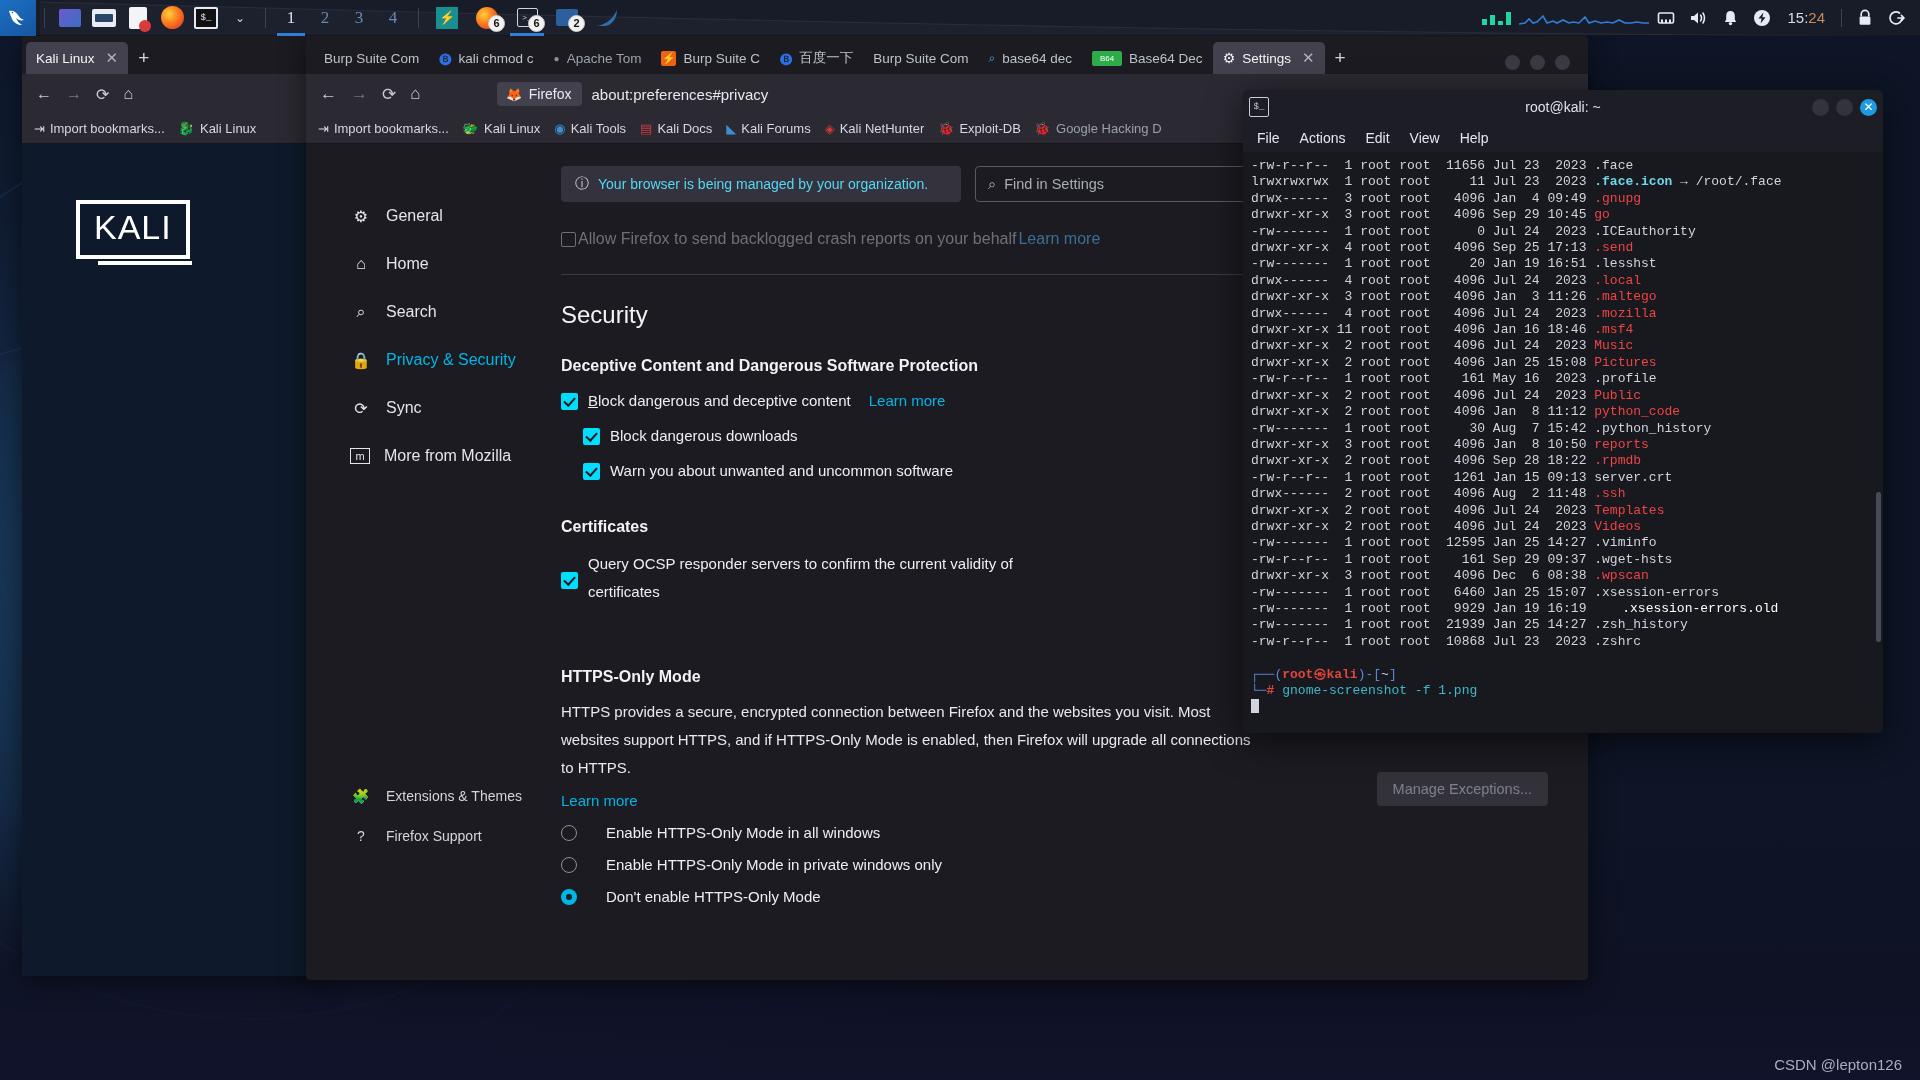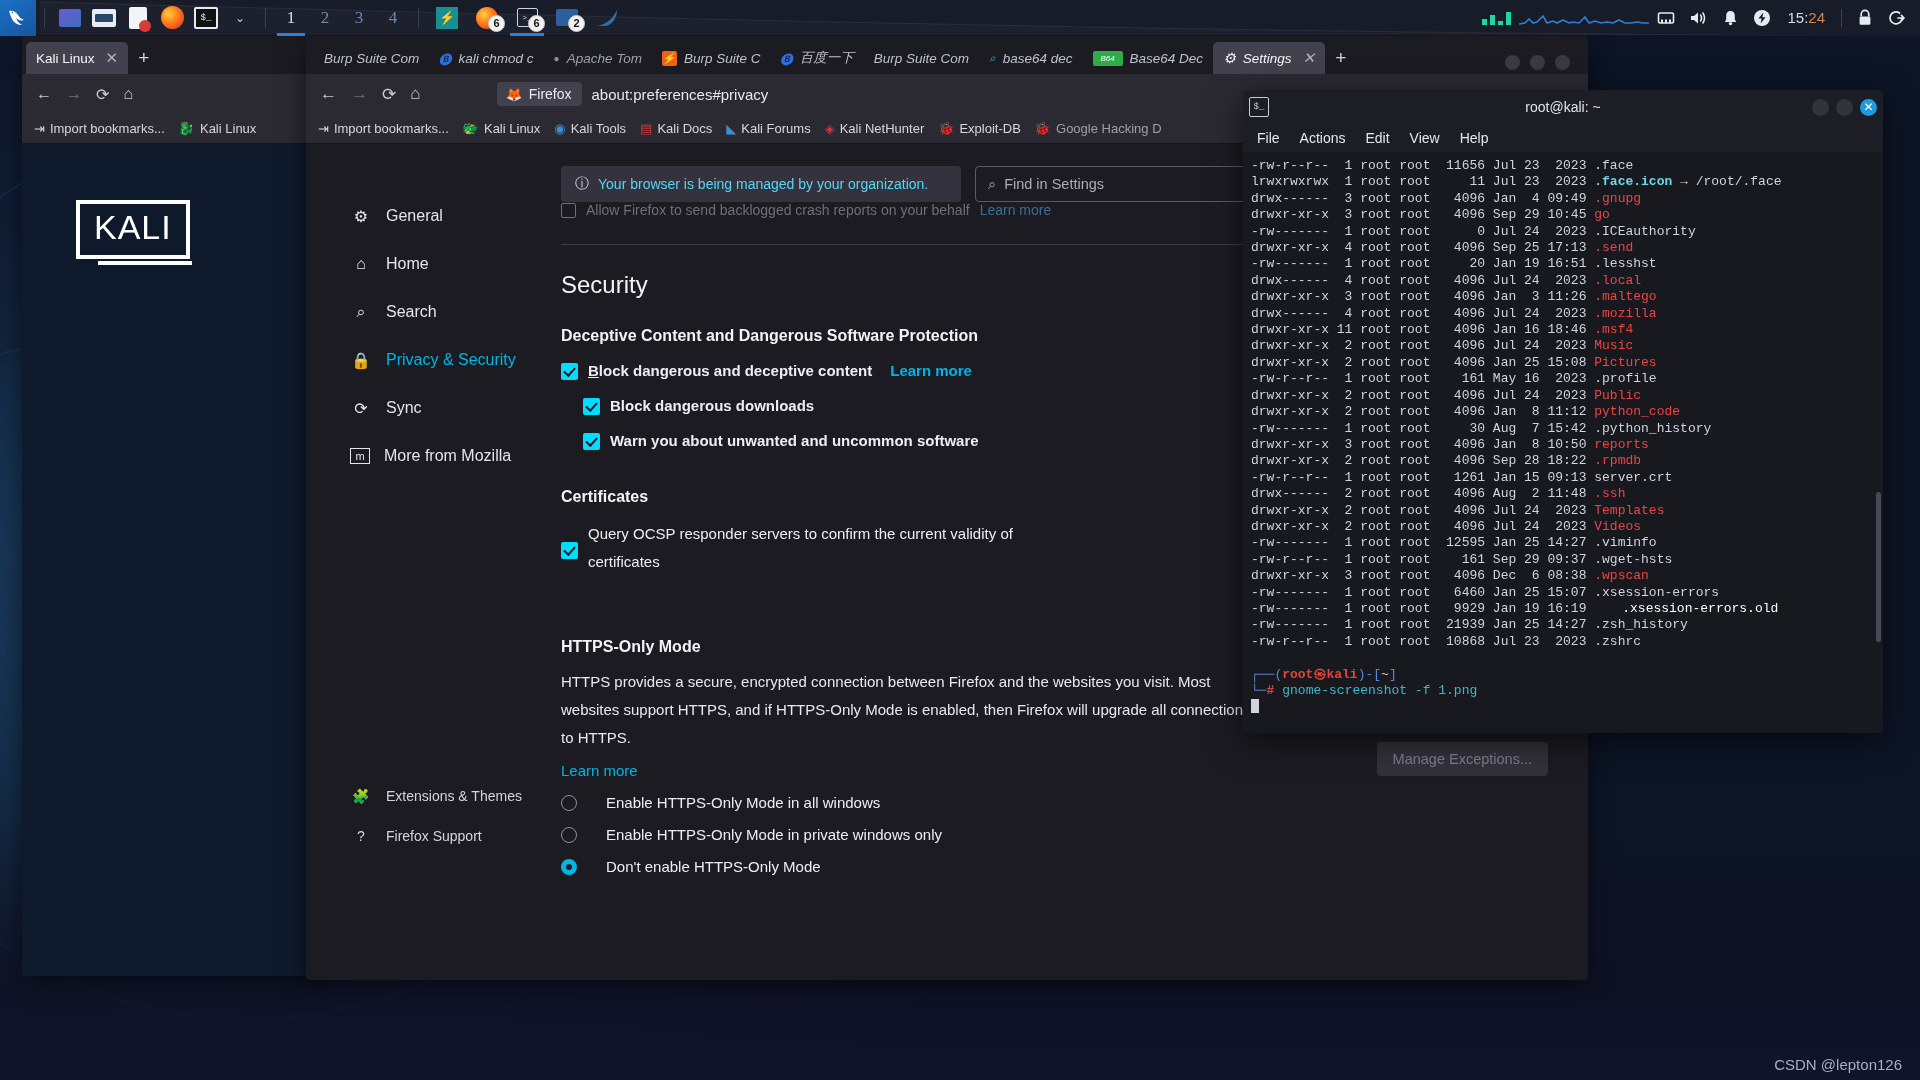--- a/index.html
+++ b/index.html
@@ -175,21 +175,21 @@
     content: ""; position: absolute; left: 18px; right: -6px; bottom: -10px;
     height: 4px; background: #fff;
   }
 
   
   .win-ff {
     left: 306px; top: 36px; width: 1282px; height: 944px;
     border-radius: 5px; background: #2b2a33;
     display: flex; flex-direction: column;
   }
-  .win-ff .ff-tabstrip { background: #1c1b22; padding-left: 8px; font-style: italic; }
+  .win-ff .ff-tabstrip { background: #1c1b22; padding-left: 8px; }
   .winbtns { display: flex; align-items: center; gap: 10px; margin-left: auto; padding: 0 14px 4px 0; }
   .winbtn { width: 15px; height: 15px; border-radius: 50%; background: #3b3a44; }
 
   .ff-main { flex: 1; display: flex; background: #1c1b22; overflow: hidden; }
   .ff-sidebar { width: 255px; padding-top: 48px; flex-shrink: 0; }
   .side-item {
     display: flex; align-items: center; gap: 14px;
     height: 48px; padding-left: 44px;
     font-size: 16px; color: #e3e5ea;
   }
@@ -205,31 +205,31 @@
     padding: 9px 14px; display: flex; align-items: center; gap: 9px;
     font-size: 14px; color: #56d7f5; width: 400px;
   }
   .find-box {
     flex: 1; max-width: 410px; height: 36px;
     border: 1px solid #5b5a63; border-radius: 4px;
     display: flex; align-items: center; gap: 8px; padding: 0 12px;
     color: #a9adb6; font-size: 14.5px;
   }
   .faded-row {
-    display: flex; align-items: center; gap: 10px;
-    font-size: 14px; color: #6e7078;
+    display: flex; align-items: center; gap: 2px;
+    margin-top: 28px; font-size: 16px; color: #6e7078;
   }
   .faded-row .cb { width: 15px; height: 15px; border: 1.5px solid #6e7078; border-radius: 2px; }
   .faded-row a { color: #3a6f94; text-decoration: none; }
   .divider { height: 1px; background: #3c3b44; margin: 26px 0 0 0; }
 
   h2.sec-title { font-size: 24px; font-weight: 400; color: #f2f3f5; margin: 26px 0 0 0; }
   h3.sub-title { font-size: 16px; font-weight: bold; color: #f2f3f5; margin: 28px 0 0 0; }
 
-  .chk-row { display: flex; align-items: flex-start; gap: 10px; margin-top: 17px; font-size: 15px; color: #eceef2; font-weight: bold; }
+  .chk-row { display: flex; align-items: flex-start; gap: 10px; margin-top: 17px; font-size: 15px; color: #eceef2; }
   .chk-row.indent { margin-left: 22px; }
   .chk {
     width: 17px; height: 17px; border-radius: 2px; flex-shrink: 0;
     background: #00ddff; position: relative; margin-top: 1px;
   }
   .chk::after {
     content: ""; position: absolute; left: 5px; top: 2px;
     width: 5px; height: 9px; border: solid #17161c;
     border-width: 0 2px 2px 0; transform: rotate(42deg);
   }

